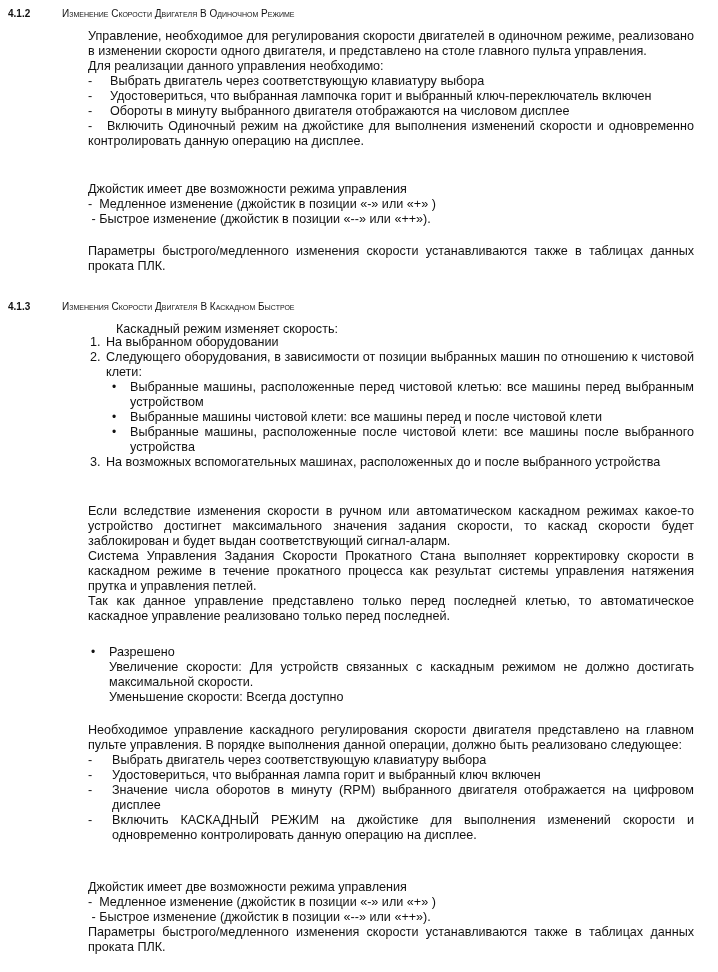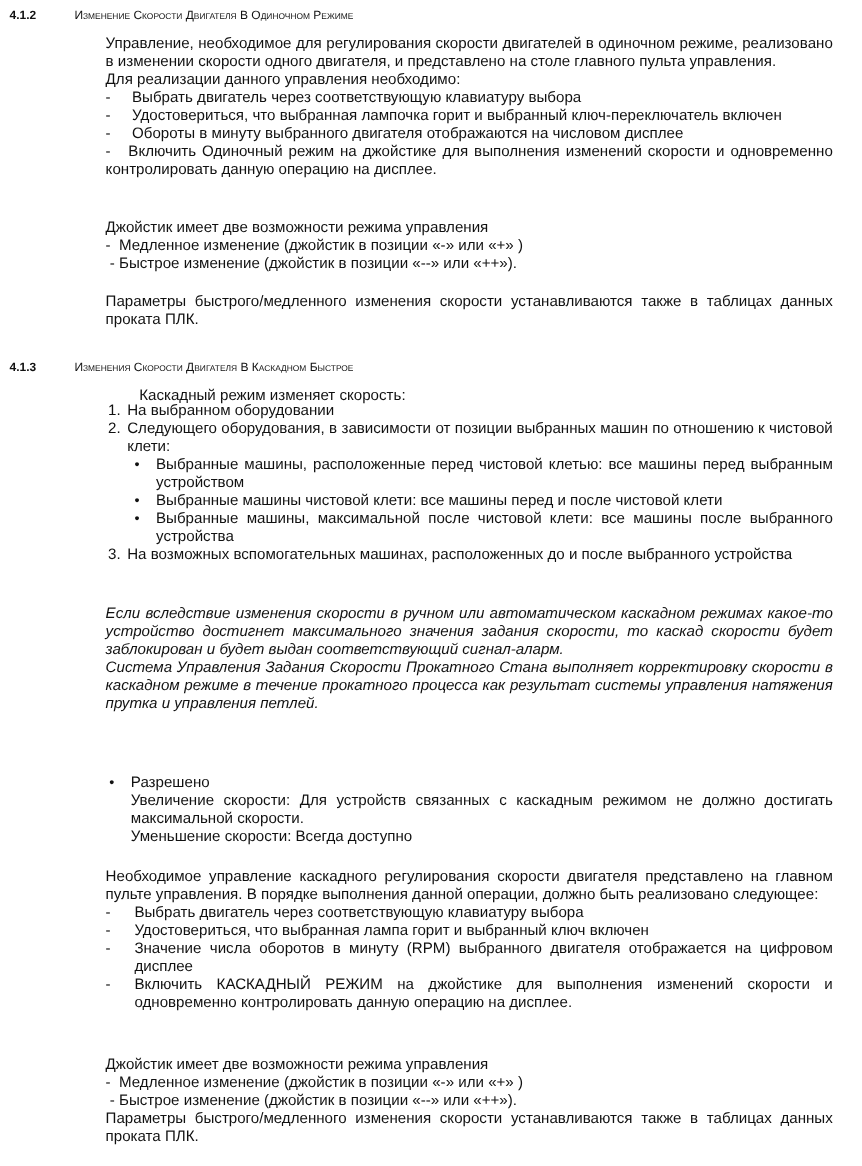--- a/index.html
+++ b/index.html
@@ -85,32 +85,33 @@
     <div class="bul-item" style="margin-left:4px;">
       <span class="mark">•</span>
       <p class="j last-left">Выбранные машины, расположенные перед чистовой клетью: все машины перед выбранным устройством</p>
     </div>
     <div class="bul-item" style="margin-left:4px;">
       <span class="mark">•</span>
       <p class="j last-left">Выбранные машины чистовой клети: все машины перед и после чистовой клети</p>
     </div>
     <div class="bul-item" style="margin-left:4px;">
       <span class="mark">•</span>
-      <p class="j last-left">Выбранные машины, максимальной после чистовой клети: все машины после выбранного устройства</p>
+      <p class="j last-left">Выбранные машины, расположенные после чистовой клети: все машины после выбранного устройства</p>
     </div>
   </div>
   <div class="num-item">
     <span class="mark">3.</span>
     <p class="j last-left">На возможных вспомогательных машинах, расположенных до и после выбранного устройства</p>
   </div>
 </div>
 
-<div class="block" style="top:504px;font-style:italic;">
+<div class="block" style="top:504px;">
   <p class="j last-left">Если вследствие изменения скорости в ручном или автоматическом каскадном режимах какое-то устройство достигнет максимального значения задания скорости, то каскад скорости будет заблокирован и будет выдан соответствующий сигнал-аларм.</p>
   <p class="j last-left">Система Управления Задания Скорости Прокатного Стана выполняет корректировку скорости в каскадном режиме в течение прокатного процесса как результат системы управления натяжения прутка и управления петлей.</p>
+  <p class="j last-left">Так как данное управление представлено только перед последней клетью, то автоматическое каскадное управление реализовано только перед последней.</p>
 </div>
 
 <div class="block" style="top:645px; left:89px; width:605px;">
   <div class="bul-item">
     <span class="mark">•</span>
     <p>Разрешено</p>
     <p class="j last-left">Увеличение скорости: Для устройств связанных с каскадным режимом не должно достигать максимальной скорости.</p>
     <p>Уменьшение скорости: Всегда доступно</p>
   </div>
 </div>

